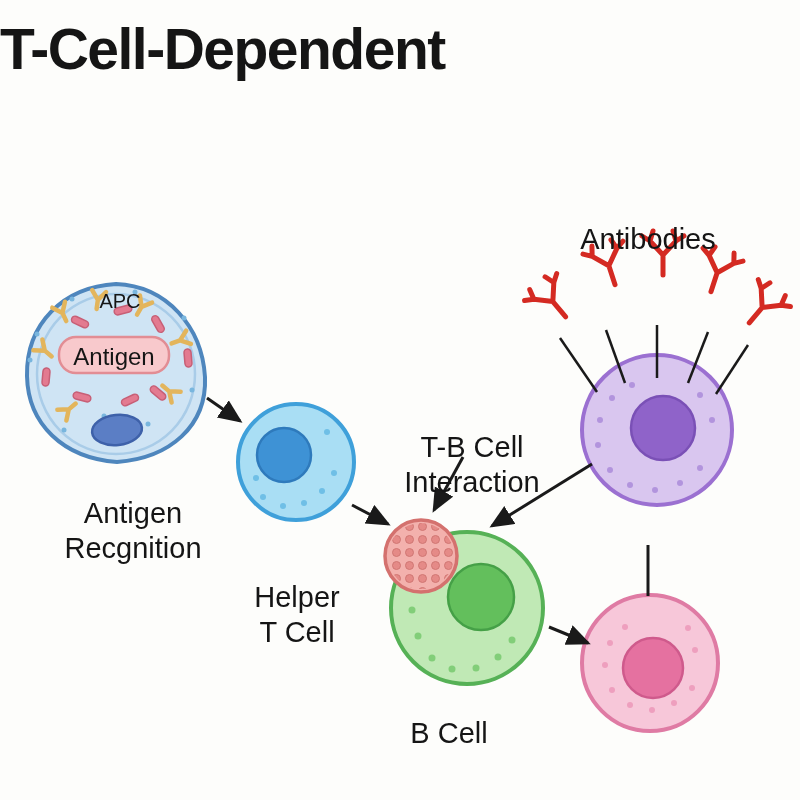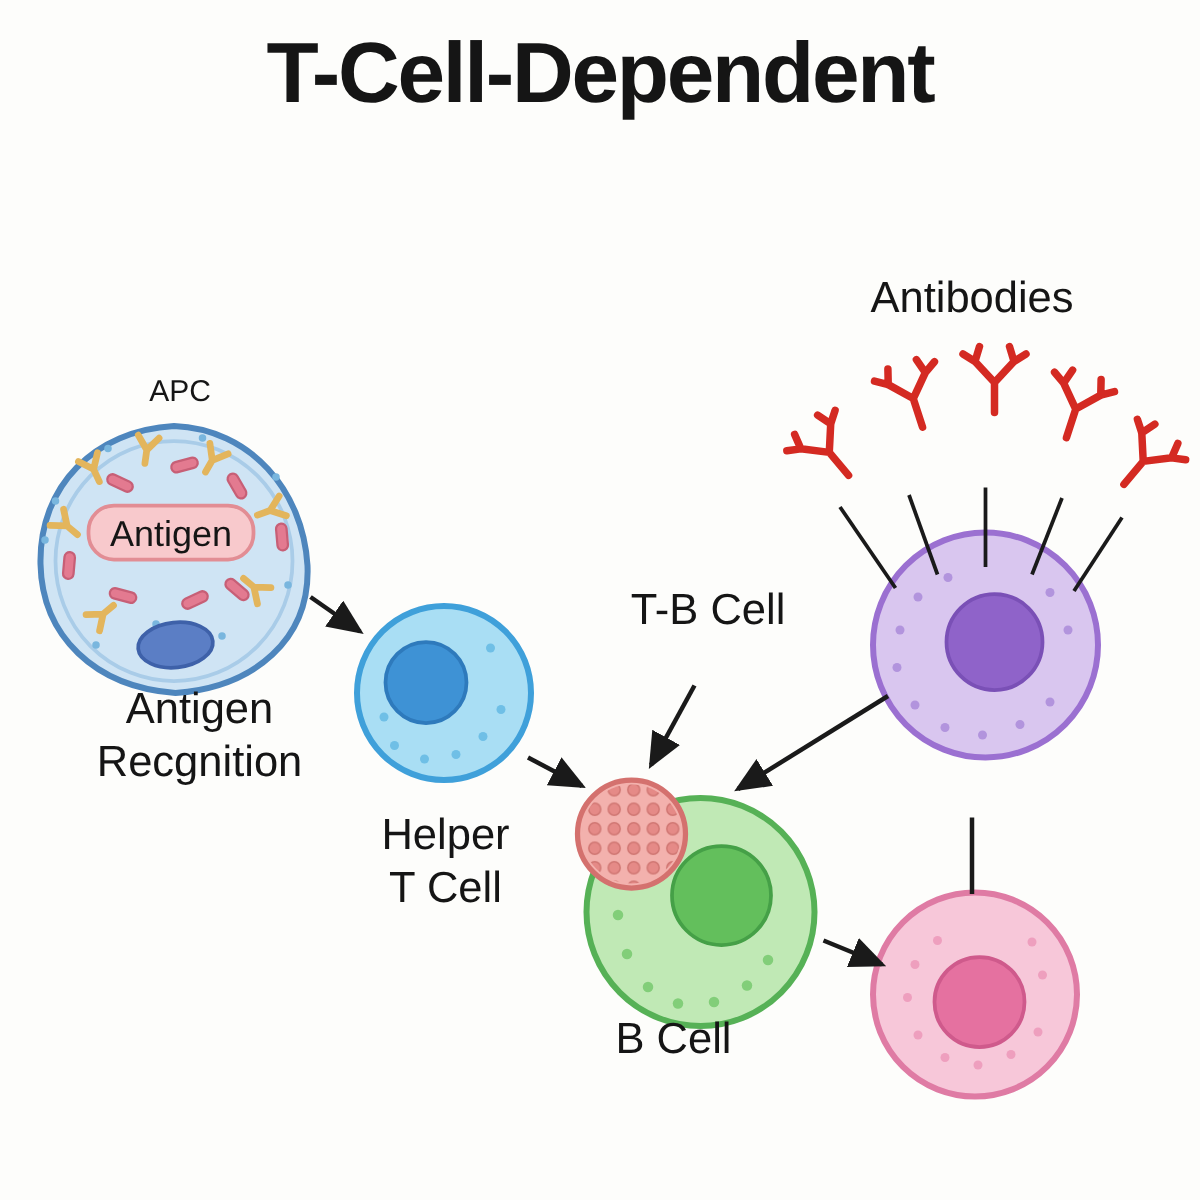--- a/index.html
+++ b/index.html
@@ -1,24 +1,24 @@
 <!DOCTYPE html>
 <html style="--text: #151515; --line-black: #1a1a1a; --antibody-red: #d42a22; --apc-fill: #cfe4f4; --apc-stroke: #4e86bd; --apc-inner: #a9cce8; --apc-nucleus-fill: #5b7ec5; --apc-nucleus-stroke: #3e61a9; --antigen-box-fill: #f8c9cc; --antigen-box-stroke: #e28d94; --antigen-y-color: #e3b55c; --antigen-rod-fill: #e37a90; --antigen-rod-stroke: #c75f76; --helper-fill: #a9def4; --helper-stroke: #3fa0da; --helper-nucleus-fill: #3e92d5; --helper-nucleus-stroke: #2e7abc; --interaction-fill: #f3b1ad; --interaction-stroke: #d4716e; --bcell-fill: #c0e9b5; --bcell-stroke: #56b156; --bcell-nucleus-fill: #63bf5c; --bcell-nucleus-stroke: #45a047; --plasma-upper-fill: #d9c6ef; --plasma-upper-stroke: #9b70d1; --plasma-upper-nucleus-fill: #8f63c9; --plasma-upper-nucleus-stroke: #7a50b6; --plasma-lower-fill: #f7c7d9; --plasma-lower-stroke: #df7ba4; --plasma-lower-nucleus-fill: #e571a0; --plasma-lower-nucleus-stroke: #cf5a8c; --dot-blue: #79b6de; --dot-helper: #6fbfe6; --dot-green: #82ce79; --dot-purple: #b294dd; --dot-pink: #ee9fbe;"><head>
 <meta charset="utf-8">
 <style>
   html,body{margin:0;padding:0;background:#ffffff;}
   .canvas{position:relative;width:800px;height:800px;background:#fdfdfb;
           font-family:"Liberation Sans",sans-serif;overflow:hidden;}
   .canvas svg{position:absolute;left:0;top:0;width:800px;height:800px;}
-  .title{position:absolute;left:0;top:16px;width:800px;text-align:center;
+  .title{position:absolute;left:0;top:16px;width:800px;text-align:left;
          font-weight:bold;font-size:57px;line-height:66px;color:var(--text);
          letter-spacing:-1.5px;}
   .title span{display:block;}
   .lbl{position:absolute;color:var(--text);font-size:29px;line-height:35px;
-       text-align:center;transform:translateX(-50%);white-space:nowrap;}
+       text-align:center;transform:translateX(-50%);white-space:nowrap;margin-top:40px;}
   .lbl span{display:block;}
   .antigen-text{position:absolute;left:59px;top:343px;width:110px;text-align:center;
        font-size:24px;line-height:28px;color:var(--text);}
   
   .apc-body{fill:var(--apc-fill);stroke:var(--apc-stroke);stroke-width:4;}
   .apc-inner{fill:none;stroke:var(--apc-inner);stroke-width:2.5;}
   .apc-nuc{fill:var(--apc-nucleus-fill);stroke:var(--apc-nucleus-stroke);stroke-width:2.5;}
   .antigen-box{fill:var(--antigen-box-fill);stroke:var(--antigen-box-stroke);stroke-width:2.5;}
   .yshape{fill:none;stroke:var(--antigen-y-color);stroke-width:4.5;stroke-linecap:round;}
   .rod{fill:var(--antigen-rod-fill);stroke:var(--antigen-rod-stroke);stroke-width:1.5;}
@@ -205,19 +205,20 @@
     <span>Recgnition</span>
   </div>
 
   <div class="lbl" style="left:297px;top:540px">
     <span>Helper</span>
     <span>T Cell</span>
   </div>
 
   <div class="lbl" style="left:472px;top:390px">
     <span>T-B Cell</span>
+    <span>Interaction</span>
   </div>
 
   <div class="lbl" style="left:449px;top:676px">B Cell</div>
 
 
 
 </div>
 
 </body></html>

